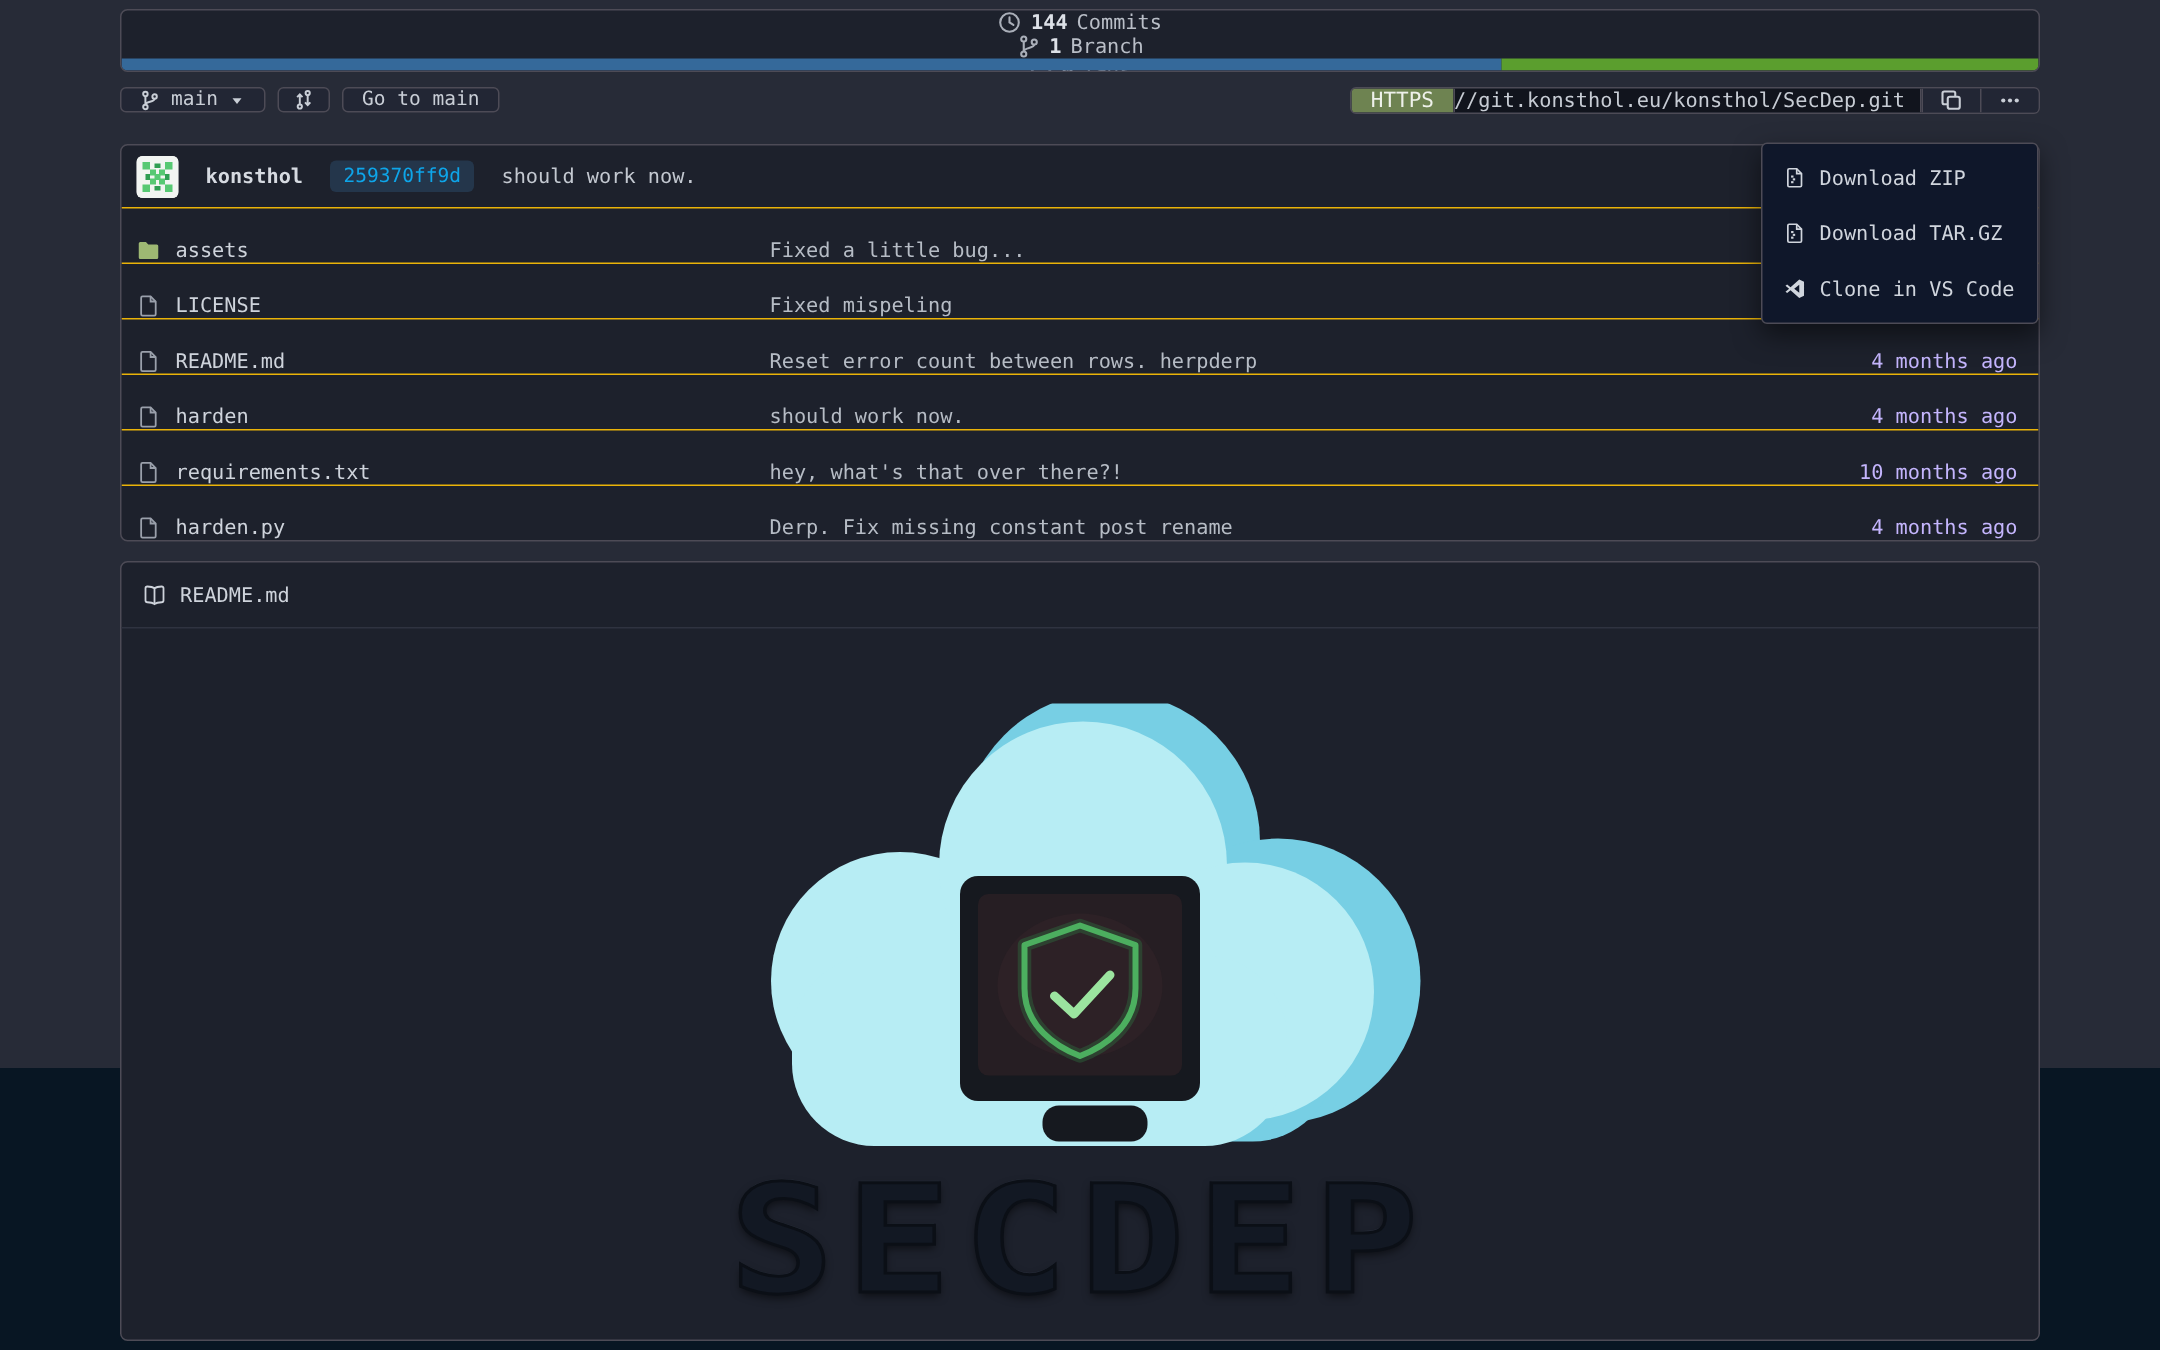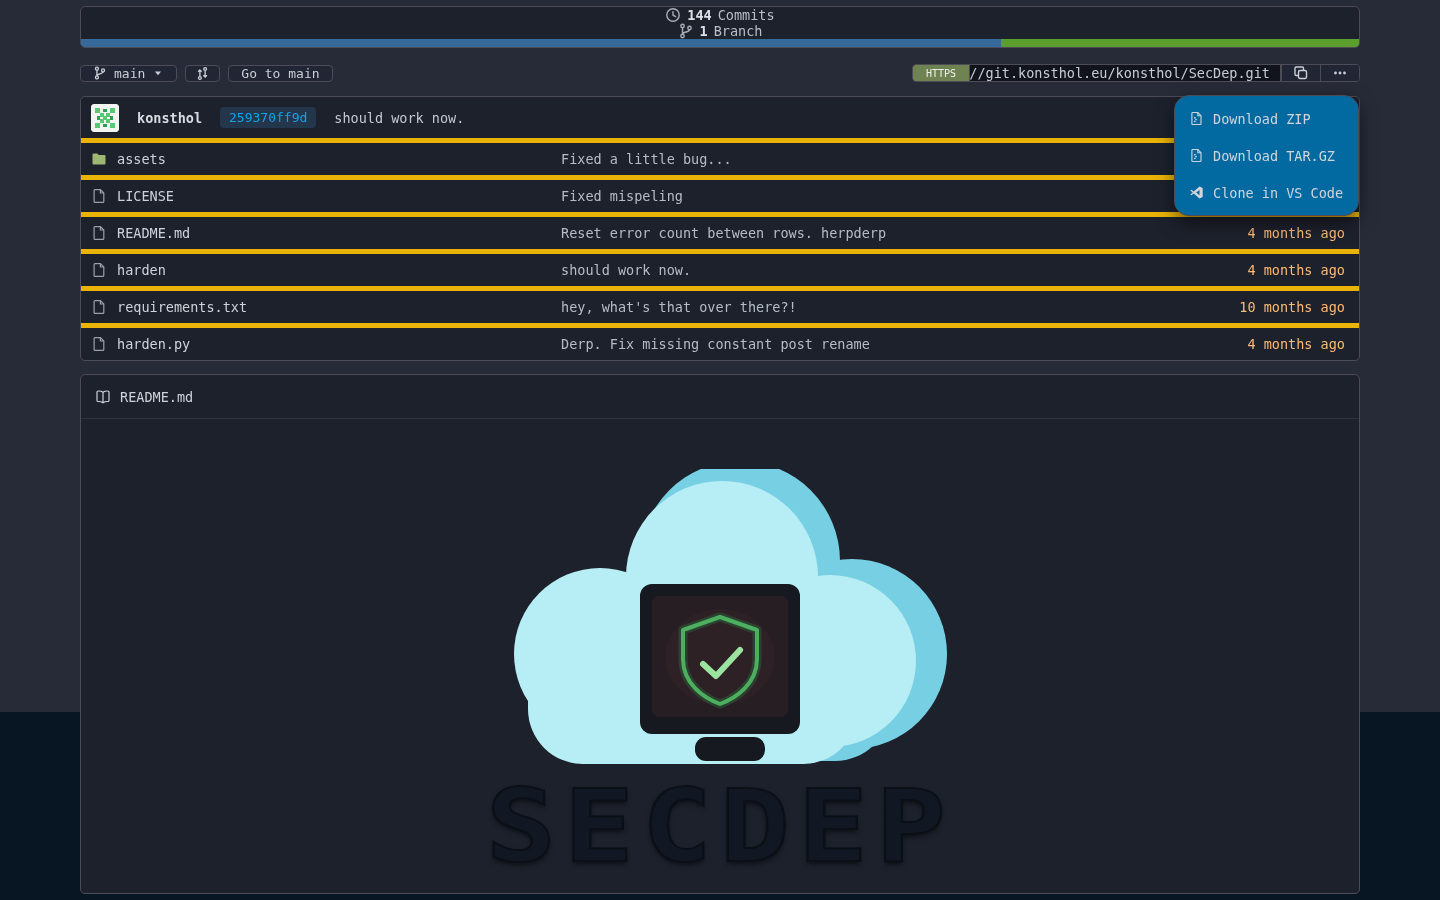--- a/index.html
+++ b/index.html
@@ -17,57 +17,57 @@
   
   .summary-box { margin-top: 6px; overflow: hidden; }
   .summary-row { display: flex; height: 32px; align-items: center; flex-direction: column; }
   .summary-item { flex: 1; display: flex; justify-content: center; align-items: center; gap: 6px; color: #a9aeb8; }
   .summary-item .num { color: #dde1e8; font-weight: bold; }
   .summary-item .lbl { color: #b9bec7; }
   .lang-bar { display: flex; height: 8px; width: 100%; }
   .lang-seg { height: 100%; }
 
   
-  .toolbar { margin-top: 10px; height: 30px; display: flex; align-items: center; justify-content: space-between; }
+  .toolbar { margin-top: 10px; height: 30px; display: flex; align-items: flex-start; justify-content: space-between; }
   .tb-left { display: flex; gap: 8px; }
   .btn {
     display: flex; align-items: center; gap: 7px;
     background: #222634; border: 1px solid #4d4b56; border-radius: 4px;
     color: #c9ced6; padding: 0 12px; font-size: 13px; cursor: pointer;
   }
   .btn.icon-only { padding: 0 9px; }
   .clone-group { display: flex; align-items: stretch; border: 1px solid #4d4b56; border-radius: 4px; overflow: hidden; }
-  .proto-btn { background: #6e8351; color: #eef1ea; display: flex; align-items: center; padding: 0 13px; font-size: 10px; cursor: pointer; }
+  .proto-btn { background: #6e8351; color: #eef1ea; display: flex; align-items: center; padding: 0 13px; font-size: 14px; cursor: pointer; }
   .url-box {
     width: 312px; background: #11141d; color: #c7ccd4; display: flex; align-items: center;
     padding: 0 10px; font-size: 13.5px; overflow: hidden; white-space: nowrap; direction: rtl; text-align: left;
     border-left: 1px solid #4d4b56; border-right: 1px solid #4d4b56;
   }
   .seg-btn { background: #222634; border: none; border-left: 1px solid #4d4b56; color: #c9ced6; padding: 0 11px; display: flex; align-items: center; cursor: pointer; }
   .seg-btn:first-of-type { border-left: none; }
 
   
   .clone-menu {
     position: absolute; top: 89px; left: 1094px; width: 185px; z-index: 30;
-    background: #0369a1; border: 1px solid #4d4b56; border-radius: 15px;
+    background: #0f172a; border: 1px solid #4d4b56; border-radius: 4px;
     box-shadow: 0 7px 18px rgba(0,0,0,.5); padding: 4px 0;
   }
   .menu-item { display: flex; align-items: center; gap: 9px; height: 37px; padding: 0 14px; color: #d0d5dd; font-size: 13.5px; cursor: pointer; }
 
   
   .files-panel { margin-top: 8px; overflow: hidden; }
   .commit-header { display: flex; align-items: center; height: 41px; padding: 0 10px; gap: 18px; }
   .avatar { width: 28px; height: 28px; border-radius: 4px; overflow: hidden; background: #f2f5f2; flex: 0 0 auto; }
   .author { font-weight: bold; color: #d6dae1; }
   .hash-badge { background: #24364b; color: #0ea5e9; border-radius: 4px; padding: 3px 9px; font-size: 13px; }
   .commit-msg { color: #c3c8d0; }
-  .file-row { display: flex; align-items: center; height: 37px; border-top: 5px solid #eab308; padding: 0 10px; gap: 48px; }
+  .file-row { display: flex; align-items: flex-end; height: 37px; border-top: 1px solid #eab308; padding: 0 10px; }
   .fr-name { width: 422px; display: flex; align-items: center; gap: 10px; color: #ced3db; }
   .fr-msg { flex: 1; color: #b6bcc5; }
-  .fr-age { width: 200px; text-align: right; color: #fdba74; padding-right: 4px; }
+  .fr-age { width: 200px; text-align: right; color: #c4b5fd; padding-right: 4px; }
 
   
   .readme-panel { margin-top: 13px; overflow: hidden; height: 520px; }
   .readme-header { display: flex; align-items: center; gap: 9px; height: 44px; padding: 0 14px; border-bottom: 1px solid #2f3340; color: #ced3db; font-size: 13.5px; }
   .readme-body { position: relative; height: 476px; }
   .logo { width: 460px; margin: 50px auto 0; }
   .logo-word {
     text-align: center; font-weight: bold; font-size: 100px; letter-spacing: 7px;
     color: #121823; transform: scaleX(1.16); margin-top: 8px; line-height: 1;
     text-shadow: 0 3px 5px rgba(0,0,0,.55), 0 -1px 0 rgba(140,160,185,.10);

